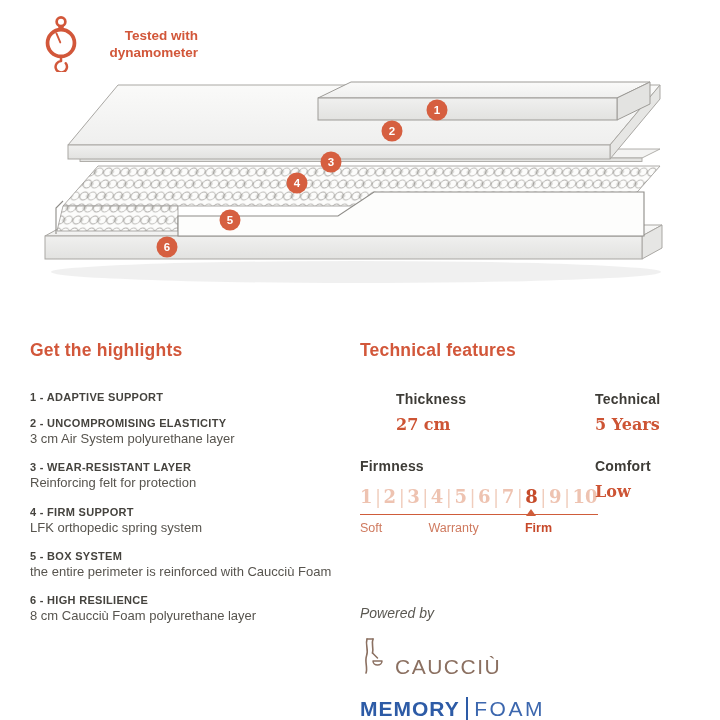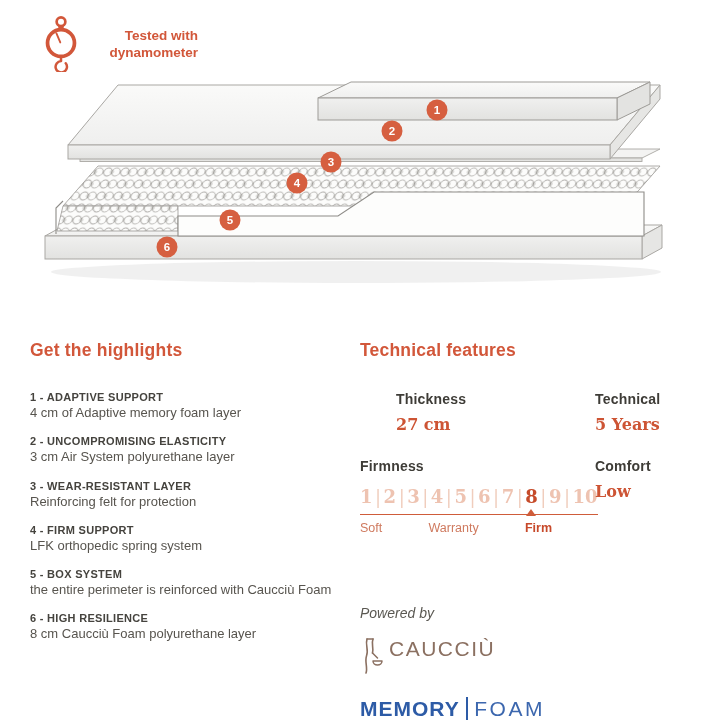--- a/index.html
+++ b/index.html
@@ -53,21 +53,21 @@
     content:""; position:absolute; left:1px; bottom:-9px;
     border-left:5px solid transparent; border-right:5px solid transparent;
     border-bottom:7px solid #cf5c3a;
   }
   .scale-labels { display:flex; justify-content:space-between; width:192px; margin-top:6px; font-size:12.5px; }
   .lbl-soft, .lbl-balanced { color:#cf7a5f; }
   .lbl-firm { color:#c7492a; font-weight:700; }
 
   
   .powered { margin-top:24px; font-size:14px; font-style:italic; color:#5a5852; }
-  .brand-cauccio { display:flex; align-items:flex-start; gap:5px; margin-top:16px; }
+  .brand-cauccio { display:flex; align-items:flex-end; gap:11px; margin-top:16px; }
   .brand-cauccio-name {
     font-family:"Liberation Sans",sans-serif; font-size:21px; font-weight:400;
     color:#8b7061; letter-spacing:1.5px;
   }
   .brand-memoryfoam { display:flex; align-items:center; margin-top:18px; }
   .mf-memory { font-size:21px; font-weight:800; color:#2d5ba6; letter-spacing:1px; }
   .mf-bar { width:2.5px; height:24px; background:#2d5ba6; margin:0 6px; }
   .mf-foam { font-size:21px; font-weight:400; color:#3c67ae; letter-spacing:2.5px; }
 </style>
 </head>
@@ -167,21 +167,20 @@
       <text class="marker-num" x="167" y="193" text-anchor="middle">6</text>
     </g>
   </g>
 </svg>
 
 <div class="col-left">
   <div class="section-title">Get the highlights</div>
   <div class="hl-list">
     <div class="hl-item">
       <div class="hl-head">1 - ADAPTIVE SUPPORT</div>
-      <div class="hl-desc">4 cm of Adaptive memory foam layer</div>
     </div>
     <div class="hl-item">
       <div class="hl-head">2 - UNCOMPROMISING ELASTICITY</div>
       <div class="hl-desc">3 cm Air System polyurethane layer</div>
     </div>
     <div class="hl-item">
       <div class="hl-head">3 - WEAR-RESISTANT LAYER</div>
       <div class="hl-desc">Reinforcing felt for protection</div>
     </div>
     <div class="hl-item">

